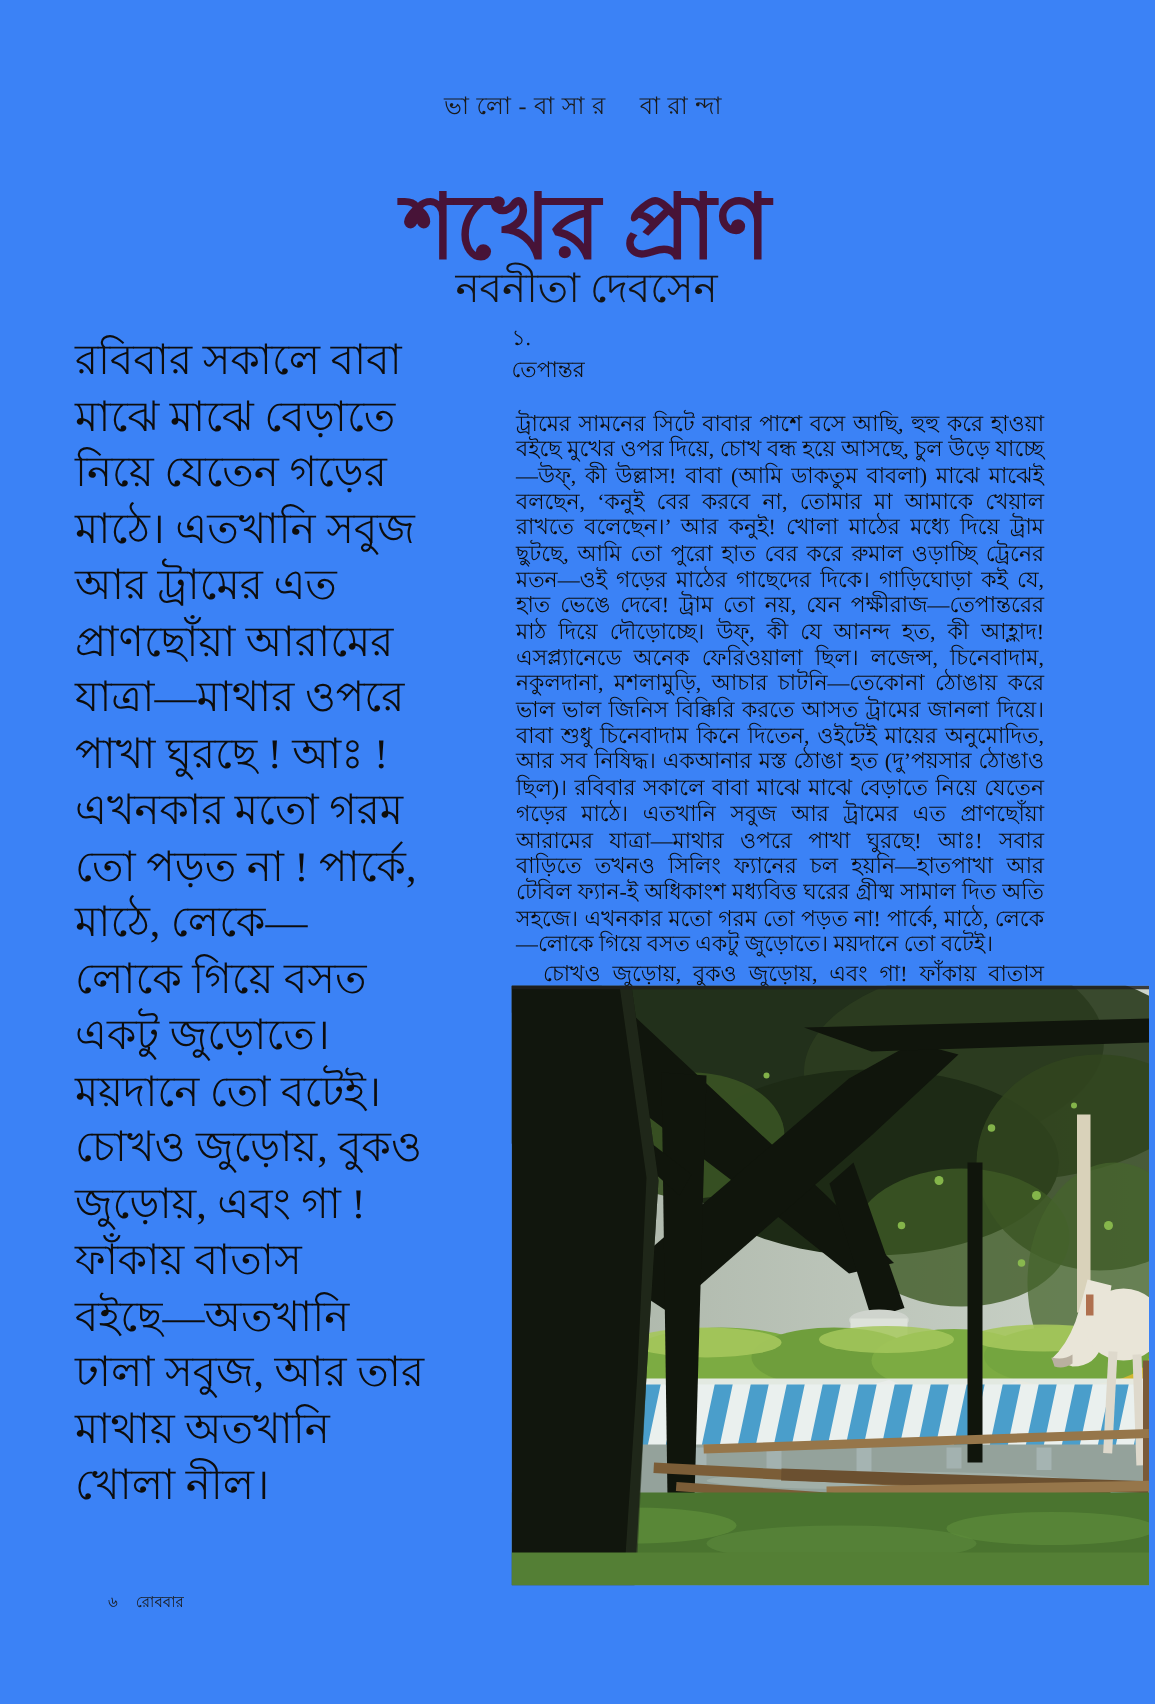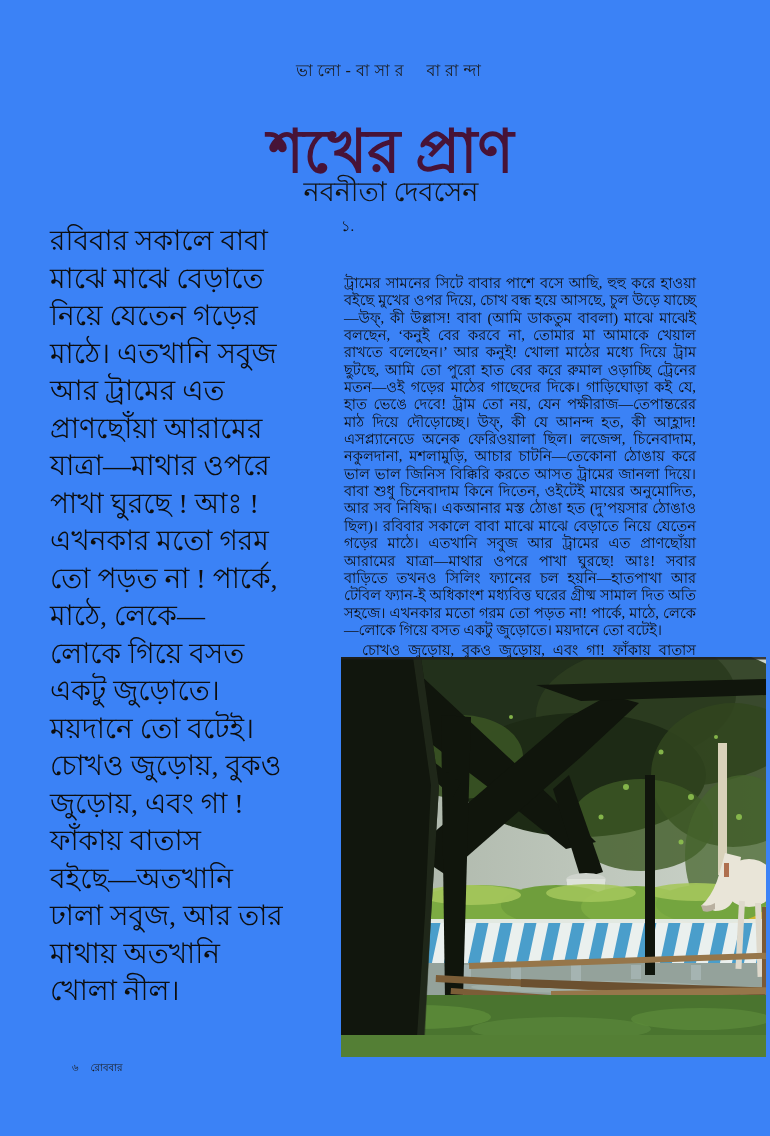--- a/index.html
+++ b/index.html
@@ -97,20 +97,21 @@
 চোখও জুড়োয়, বুকও
 জুড়োয়, এবং গা !
 ফাঁকায় বাতাস
 বইছে—অতখানি
 ঢালা সবুজ, আর তার
 মাথায় অতখানি
 খোলা নীল।</div>
 
   <div class="section-head">
     <div>১.</div>
+    <div>তেপান্তর</div>
   </div>
 
   <div class="body-copy">
     <p>ট্রামের সামনের সিটে বাবার পাশে বসে আছি, হুহু করে হাওয়া বইছে মুখের ওপর দিয়ে, চোখ বন্ধ হয়ে আসছে, চুল উড়ে যাচ্ছে—উফ্, কী উল্লাস! বাবা (আমি ডাকতুম বাবলা) মাঝে মাঝেই বলছেন, ‘কনুই বের করবে না, তোমার মা আমাকে খেয়াল রাখতে বলেছেন।’ আর কনুই! খোলা মাঠের মধ্যে দিয়ে ট্রাম ছুটছে, আমি তো পুরো হাত বের করে রুমাল ওড়াচ্ছি ট্রেনের মতন—ওই গড়ের মাঠের গাছেদের দিকে। গাড়িঘোড়া কই যে, হাত ভেঙে দেবে! ট্রাম তো নয়, যেন পক্ষীরাজ—তেপান্তরের মাঠ দিয়ে দৌড়োচ্ছে। উফ্, কী যে আনন্দ হত, কী আহ্লাদ! এসপ্ল্যানেডে অনেক ফেরিওয়ালা ছিল। লজেন্স, চিনেবাদাম, নকুলদানা, মশলামুড়ি, আচার চাটনি—তেকোনা ঠোঙায় করে ভাল ভাল জিনিস বিক্কিরি করতে আসত ট্রামের জানলা দিয়ে। বাবা শুধু চিনেবাদাম কিনে দিতেন, ওইটেই মায়ের অনুমোদিত, আর সব নিষিদ্ধ। একআনার মস্ত ঠোঙা হত (দু’পয়সার ঠোঙাও ছিল)। রবিবার সকালে বাবা মাঝে মাঝে বেড়াতে নিয়ে যেতেন গড়ের মাঠে। এতখানি সবুজ আর ট্রামের এত প্রাণছোঁয়া আরামের যাত্রা—মাথার ওপরে পাখা ঘুরছে! আঃ! সবার বাড়িতে তখনও সিলিং ফ্যানের চল হয়নি—হাতপাখা আর টেবিল ফ্যান-ই অধিকাংশ মধ্যবিত্ত ঘরের গ্রীষ্ম সামাল দিত অতি সহজে। এখনকার মতো গরম তো পড়ত না! পার্কে, মাঠে, লেকে—লোকে গিয়ে বসত একটু জুড়োতে। ময়দানে তো বটেই।</p>
     <p class="indented">চোখও জুড়োয়, বুকও জুড়োয়, এবং গা! ফাঁকায় বাতাস বইছে—অতখানি ঢালা সবুজ, আর তার মাথায় অতখানি খোলা নীল, আর দূরে স্বপ্নপুরীর মতো, তাজমহলের মতো আঁকা রয়েছে ভিক্টোরিয়া! আর এদিকে, ঠিক যেন সমুদ্দুরের তীরে লাইটহাউজের মতন, তেপান্তরের তীরে কী সুন্দর মাথা তুলে দাঁড়িয়ে</p>
   </div>
 
   <div class="photo-frame">
     <svg width="425" height="400" viewBox="0 0 425 400" xmlns="http://www.w3.org/2000/svg">
       <defs>

